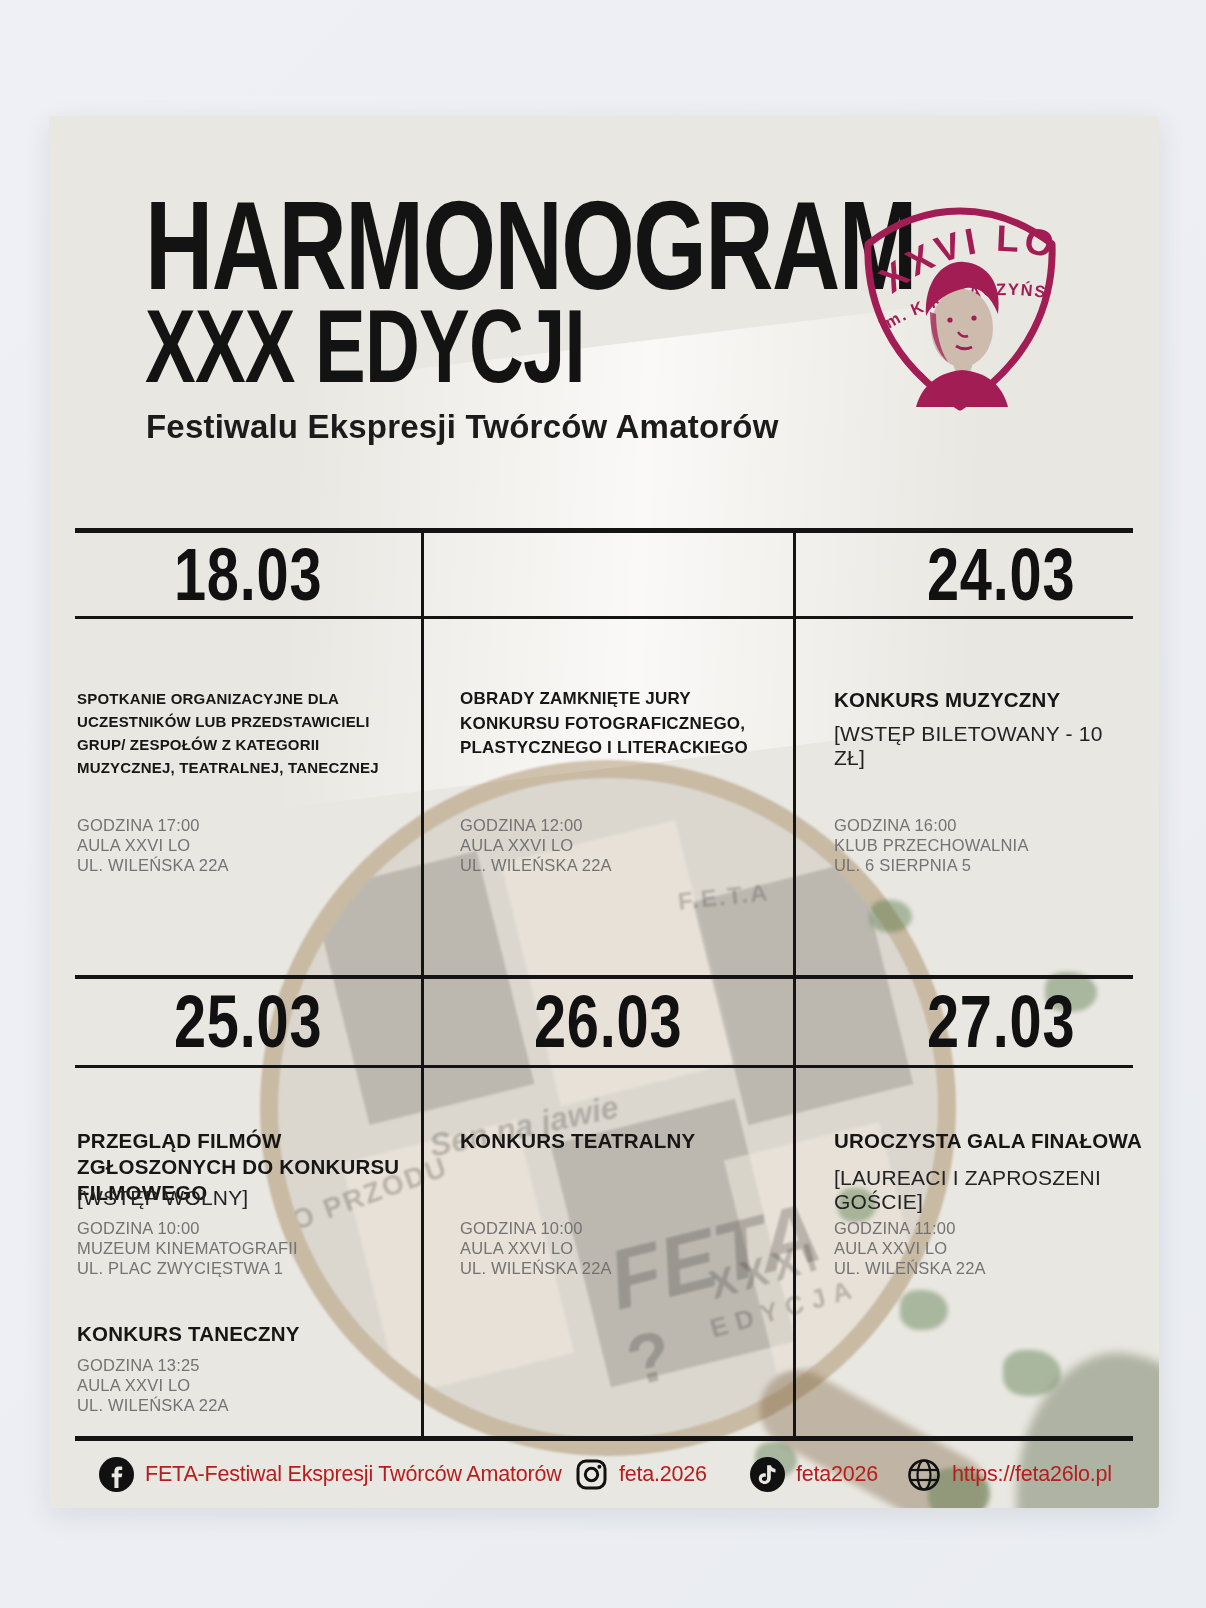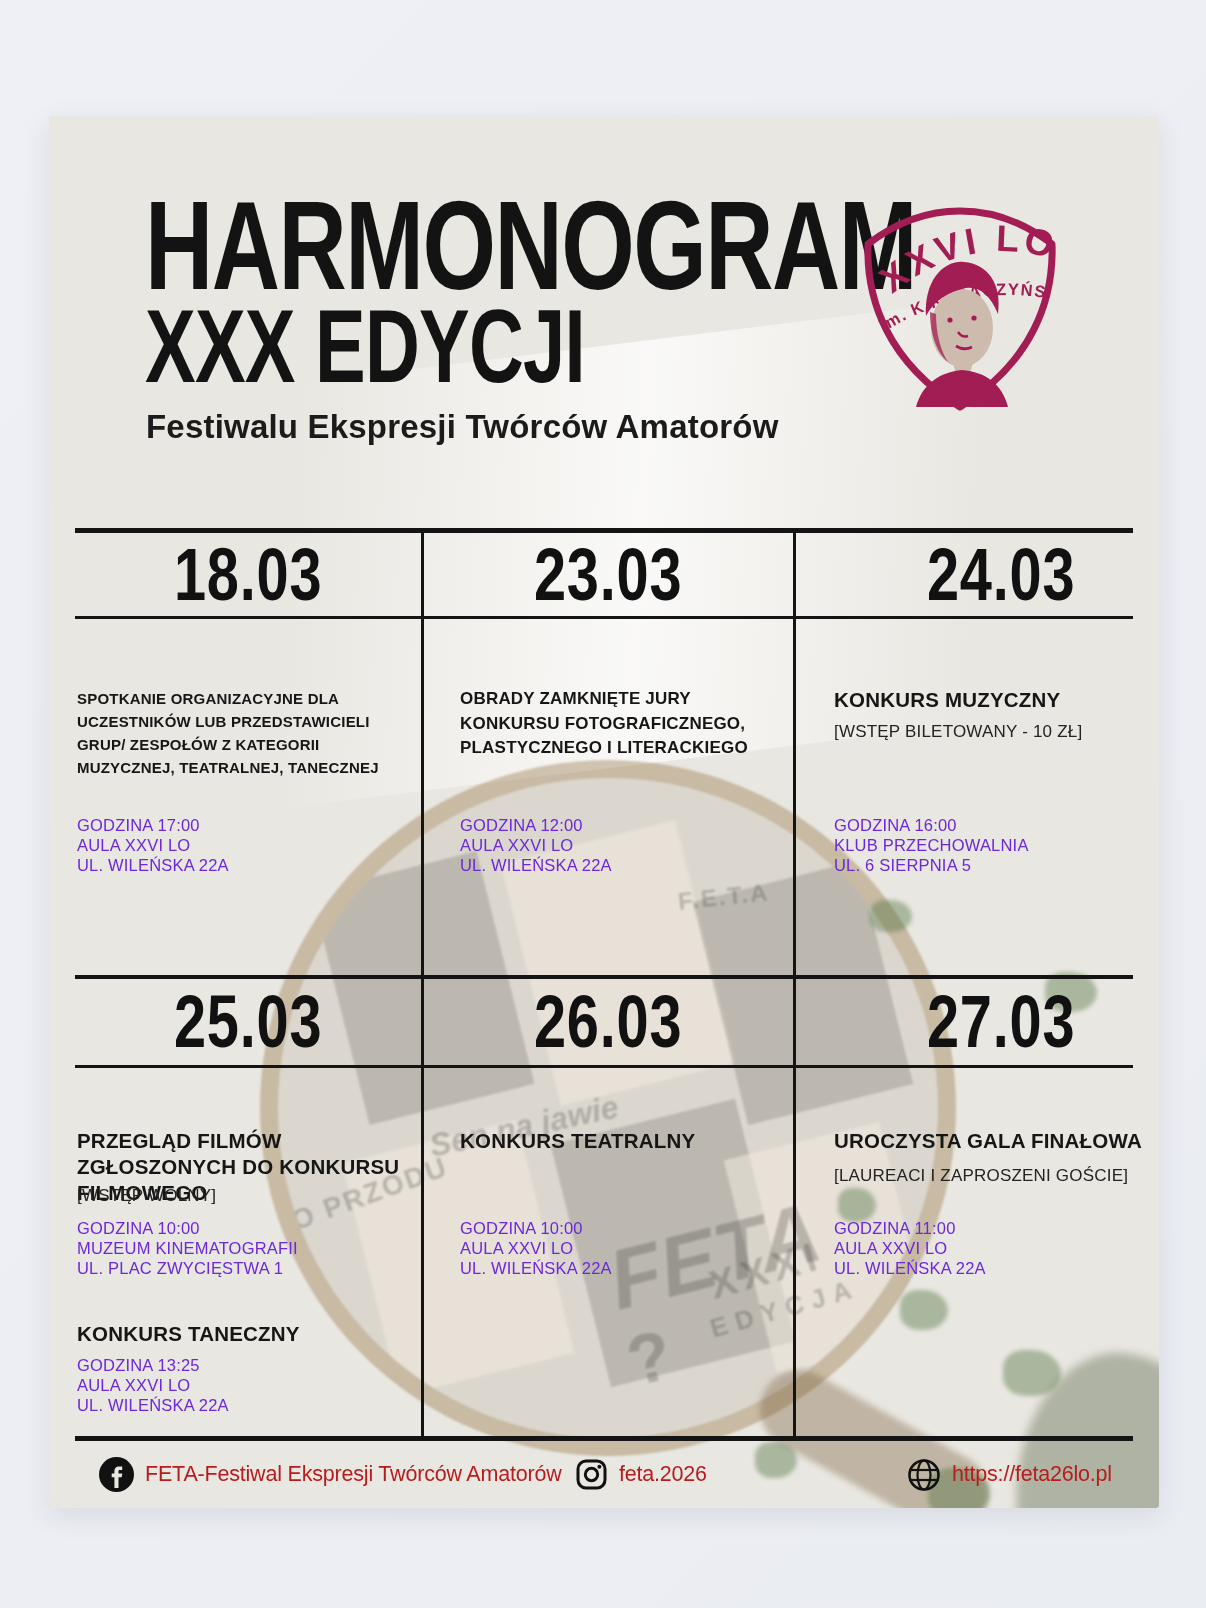--- a/index.html
+++ b/index.html
@@ -55,22 +55,22 @@
   .dc1{left:0;width:346px}.dc2{left:349px;width:369px}.dc3{left:758px;width:337px}
   .date{font-weight:700;font-size:74px;letter-spacing:1px;color:#111;
     display:inline-block;transform:scaleX(.78)}
   .cell{position:absolute}
   .row1{top:91px;height:356px}.row2{top:540px;height:368px}
   .cc1{left:2px;width:344px}.cc2{left:385px;width:333px}.cc3{left:759px;width:299px}
   .etitle{position:absolute;font-weight:700;letter-spacing:.2px;color:#161616}
   .ts17{font-size:15px;line-height:23px}
   .ts19{font-size:17px;line-height:24.5px}
   .ts20{font-size:20.5px;line-height:26px}
-  .enote{position:absolute;font-size:17px;letter-spacing:.2px;color:#232323}
-  .edetails{position:absolute;font-size:16.5px;line-height:19.8px;letter-spacing:.2px;color:#6d28d9}
+  .enote{position:absolute;font-size:21px;letter-spacing:.2px;color:#232323}
+  .edetails{position:absolute;font-size:16.5px;line-height:19.8px;letter-spacing:.2px;color:#737373}
   .tt1{top:68px}.nt1{top:103px}.dt1{top:197px}
   .tt2{top:60px}.nt2a{top:118px}.nt2c{top:98px}.dt2{top:151px}
   .tt2b{top:253px}.dt2b{top:288px}
   
   .footer{position:absolute;left:0;top:1325px;width:1110px;height:67px}
   .fitem{position:absolute;top:0;height:67px;display:flex;align-items:center;gap:11px}
   .f1{left:50px}.f2{left:526px}.f3{left:701px}.f4{left:858px}
   .flabel{font-size:21.5px;letter-spacing:-.2px;color:#b91c1c;white-space:nowrap}
   .ficon{flex:0 0 auto}
 </style>
@@ -143,23 +143,20 @@
       <div class="hl l1"></div>
       <div class="hl l2"></div>
       <div class="hl l3"></div>
       <div class="hl l4"></div>
       <div class="vl v1"></div>
       <div class="vl v2"></div>
 
       <div class="datecell dr1 dc1">
         <span class="date">18.03</span>
         </div>
-      <div class="datecell dr1 dc2">
-        <span class="date">23.03</span>
-        </div>
       <div class="datecell dr1 dc3">
         <span class="date">24.03</span>
         </div>
 
       <div class="cell row1 cc1">
         <div class="etitle ts17 tt1" style="max-width:332px">SPOTKANIE ORGANIZACYJNE DLA UCZESTNIKÓW LUB PRZEDSTAWICIELI GRUP/ ZESPOŁÓW Z KATEGORII MUZYCZNEJ, TEATRALNEJ, TANECZNEJ</div>
         <div class="edetails dt1">
           <div>GODZINA 17:00</div>
           <div>AULA XXVI LO</div>
           <div>UL. WILEŃSKA 22A</div>
@@ -236,20 +233,27 @@
         <span class="flabel">FETA-Festiwal Ekspresji Twórców Amatorów</span>
       </div>
       <div class="fitem f2">
         <svg class="ficon" width="33" height="33" viewBox="0 0 33 33">
           <rect x="3" y="3" width="27" height="27" rx="8" fill="none" stroke="#111" stroke-width="3"></rect>
           <circle cx="16.5" cy="16.5" r="6.2" fill="none" stroke="#111" stroke-width="3"></circle>
           <circle cx="24.4" cy="8.8" r="2" fill="#111"></circle>
         </svg>
         <span class="flabel">feta.2026</span>
       </div>
+      <div class="fitem f3">
+        <svg class="ficon" width="35" height="35" viewBox="0 0 35 35">
+          <circle cx="17.5" cy="17.5" r="17.5" fill="#111"></circle>
+          <path d="M20.8 8.2c.8 2 2.4 3.4 4.7 3.8v3.4c-1.8 0-3.4-.5-4.7-1.4v6.4c0 4-2.7 6.5-6.2 6.5-3.3 0-5.8-2.2-5.8-5.3 0-3.1 2.4-5.3 5.7-5.3.4 0 .9 0 1.3.1v3.6c-.4-.2-.8-.2-1.3-.2-1.5 0-2.6.9-2.6 2.1s1 2 2.5 2c1.7 0 2.7-1.1 2.7-3V8.2z" fill="#e9e7e1"></path>
+        </svg>
+        <span class="flabel">feta2026</span>
+      </div>
       <div class="fitem f4">
         <svg class="ficon" width="34" height="34" viewBox="0 0 34 34">
           <circle cx="17" cy="17" r="14.5" fill="none" stroke="#111" stroke-width="2.6"></circle>
           <ellipse cx="17" cy="17" rx="6.5" ry="14.5" fill="none" stroke="#111" stroke-width="2.2"></ellipse>
           <line x1="2.5" y1="12" x2="31.5" y2="12" stroke="#111" stroke-width="2.2"></line>
           <line x1="2.5" y1="22" x2="31.5" y2="22" stroke="#111" stroke-width="2.2"></line>
         </svg>
         <span class="flabel">https://feta26lo.pl</span>
       </div>
     </div>

